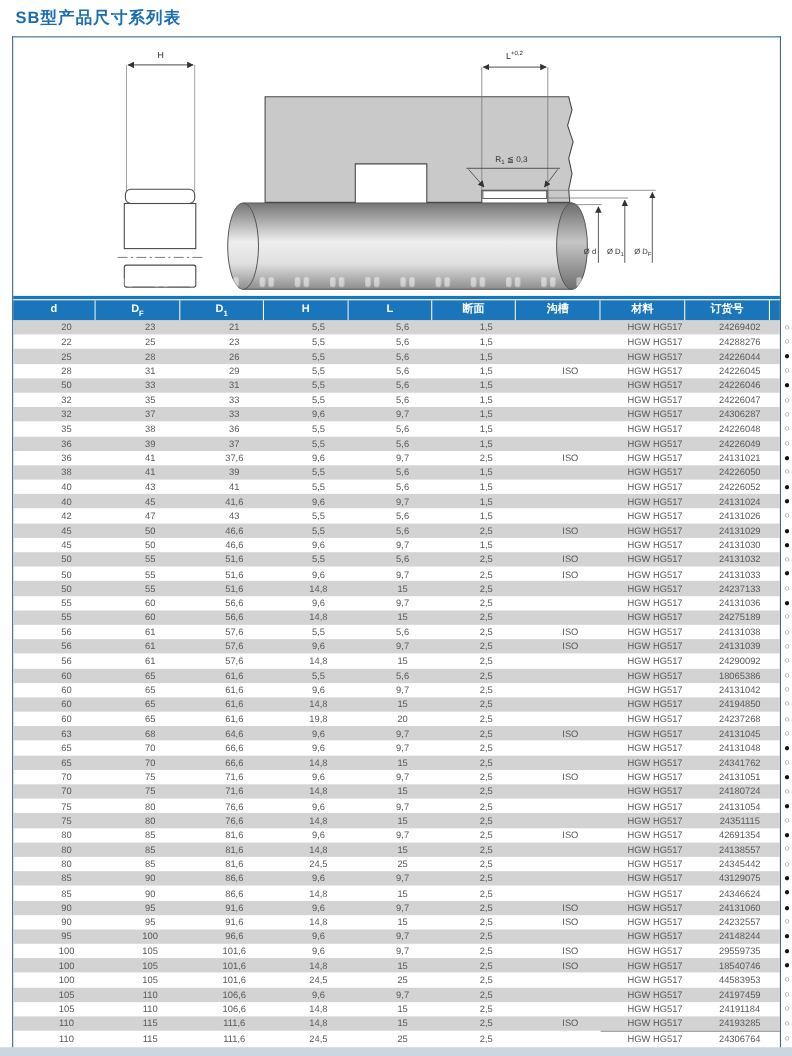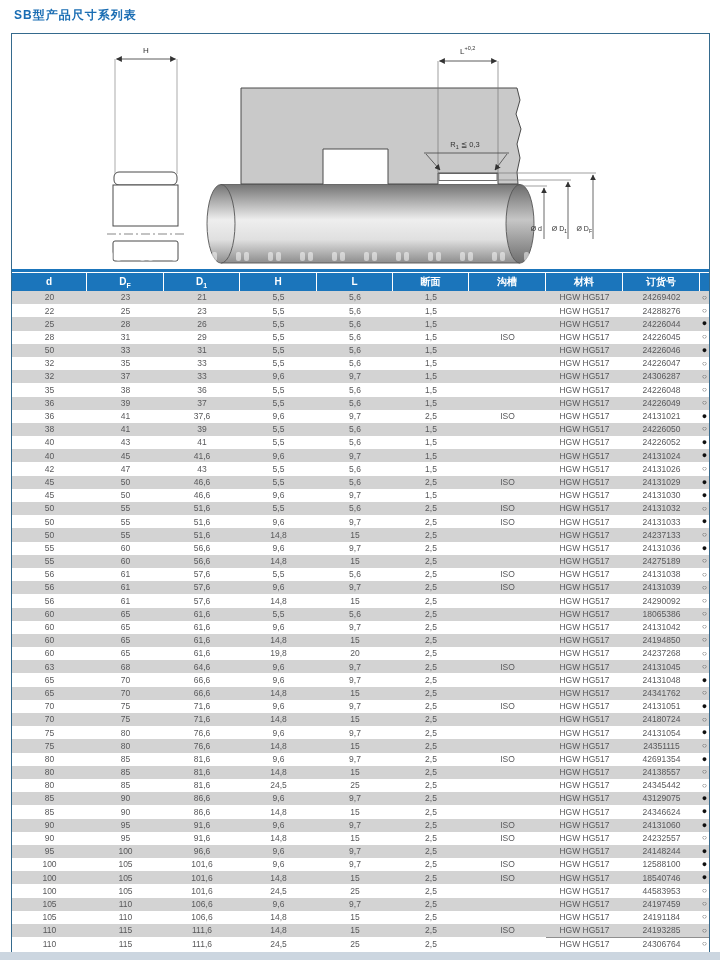--- a/index.html
+++ b/index.html
@@ -2,42 +2,42 @@
 <html><head>
 <meta charset="utf-8">
 <style>
   html,body { margin:0; padding:0; }
   body {
     width:720px; height:960px; position:relative; overflow:hidden;
     background:#ffffff; font-family:"Liberation Sans", sans-serif;
   }
   .page-title {
     position:absolute; left:14px; top:7px;
-    font-size:12px; font-weight:bold; color:#1a6db3; letter-spacing:1px;
+    font-size:15px; font-weight:bold; color:#1a6db3; letter-spacing:1px;
   }
   .panel {
     position:absolute; left:11px; top:33px; width:697px; height:919px;
     border:1px solid #356a8d; border-bottom:none; background:#fff; box-sizing:content-box;
   }
   .drawing { position:absolute; left:0; top:0; }
   .table-wrap { position:absolute; left:0; top:235px; width:697px; }
   .top-strip { height:3px; background:#1b75bb; margin-bottom:1px; }
   .grid-row {
     display:grid;
     grid-template-columns:75px 77px 76px 77px 76px 76px 77px 77px 77px 9px;
   }
   .thead { height:18px; }
   .hcell {
     background:#1b75bb; color:#ffffff; font-size:10px; font-weight:bold;
     display:flex; align-items:center; justify-content:center;
     border-right:1px solid #ffffff; line-height:1;
   }
   .hcell:last-child { border-right:none; }
   .hsub { font-size:7px; position:relative; top:3px; }
-  .trow { height:13.2px; }
+  .trow { height:13.2px;padding-left:11px; }
   .trow.striped { background:#d3d3d3; }
   .tcell {
     font-size:8.5px; color:#59595b; display:flex; align-items:center;
     justify-content:center; overflow:hidden; line-height:1;
   }
   .tcell.marker { font-size:8px; color:#4a4a4a; }
   .tcell.marker.filled { color:#111; font-size:9px; }
   .part-line {
     position:absolute; left:534px; top:903px; width:163px; height:0;
     border-top:1px solid #8f8f8f;
@@ -708,21 +708,21 @@
         </div>
         <div class="grid-row trow">
           <div class="tcell">100</div>
           <div class="tcell">105</div>
           <div class="tcell">101,6</div>
           <div class="tcell">9,6</div>
           <div class="tcell">9,7</div>
           <div class="tcell">2,5</div>
           <div class="tcell">ISO</div>
           <div class="tcell">HGW HG517</div>
-          <div class="tcell">12588100</div>
+          <div class="tcell">29559735</div>
           <div class="tcell marker filled">●</div>
         </div>
         <div class="grid-row trow striped">
           <div class="tcell">100</div>
           <div class="tcell">105</div>
           <div class="tcell">101,6</div>
           <div class="tcell">14,8</div>
           <div class="tcell">15</div>
           <div class="tcell">2,5</div>
           <div class="tcell">ISO</div>

